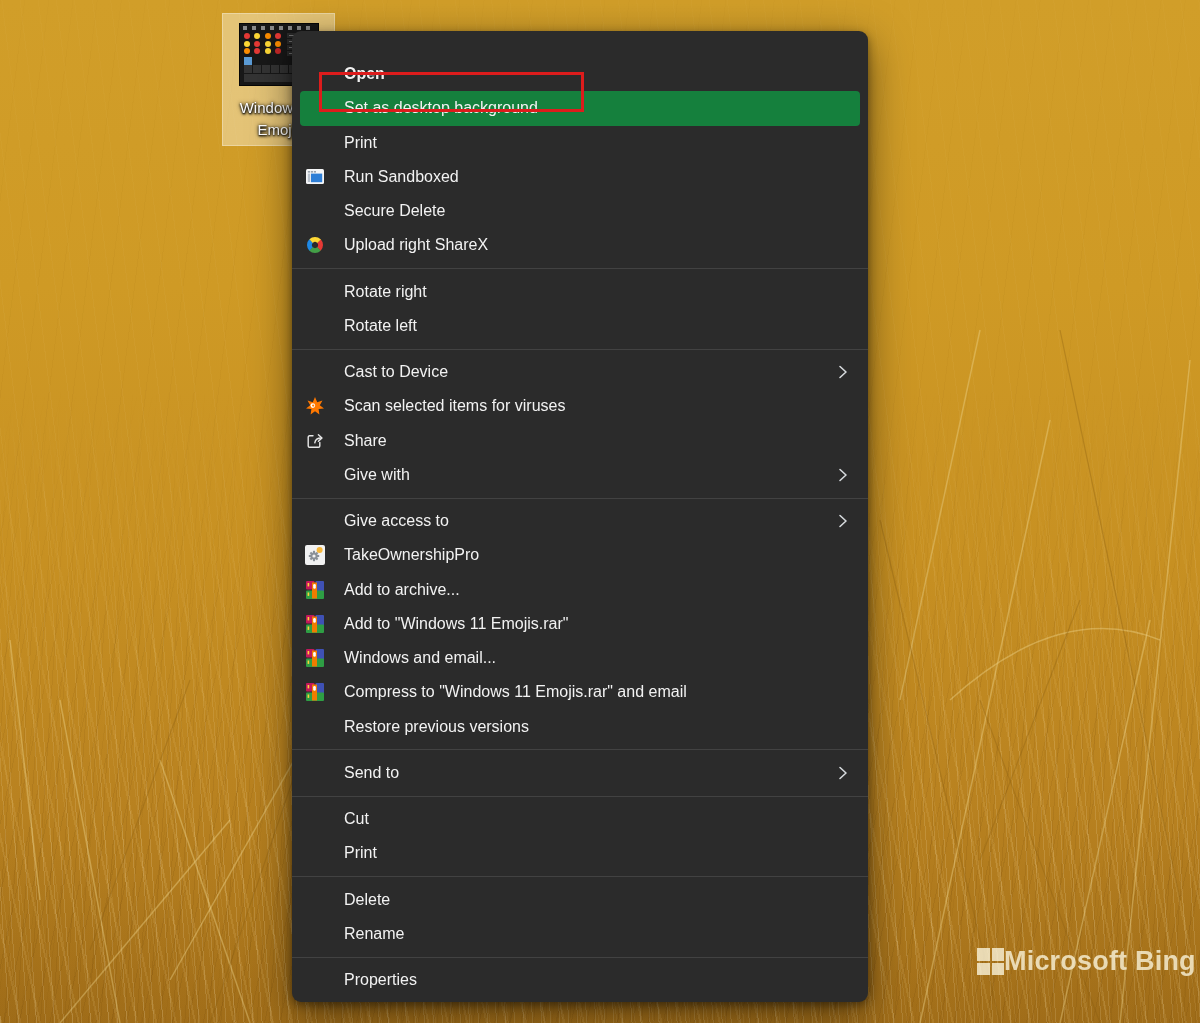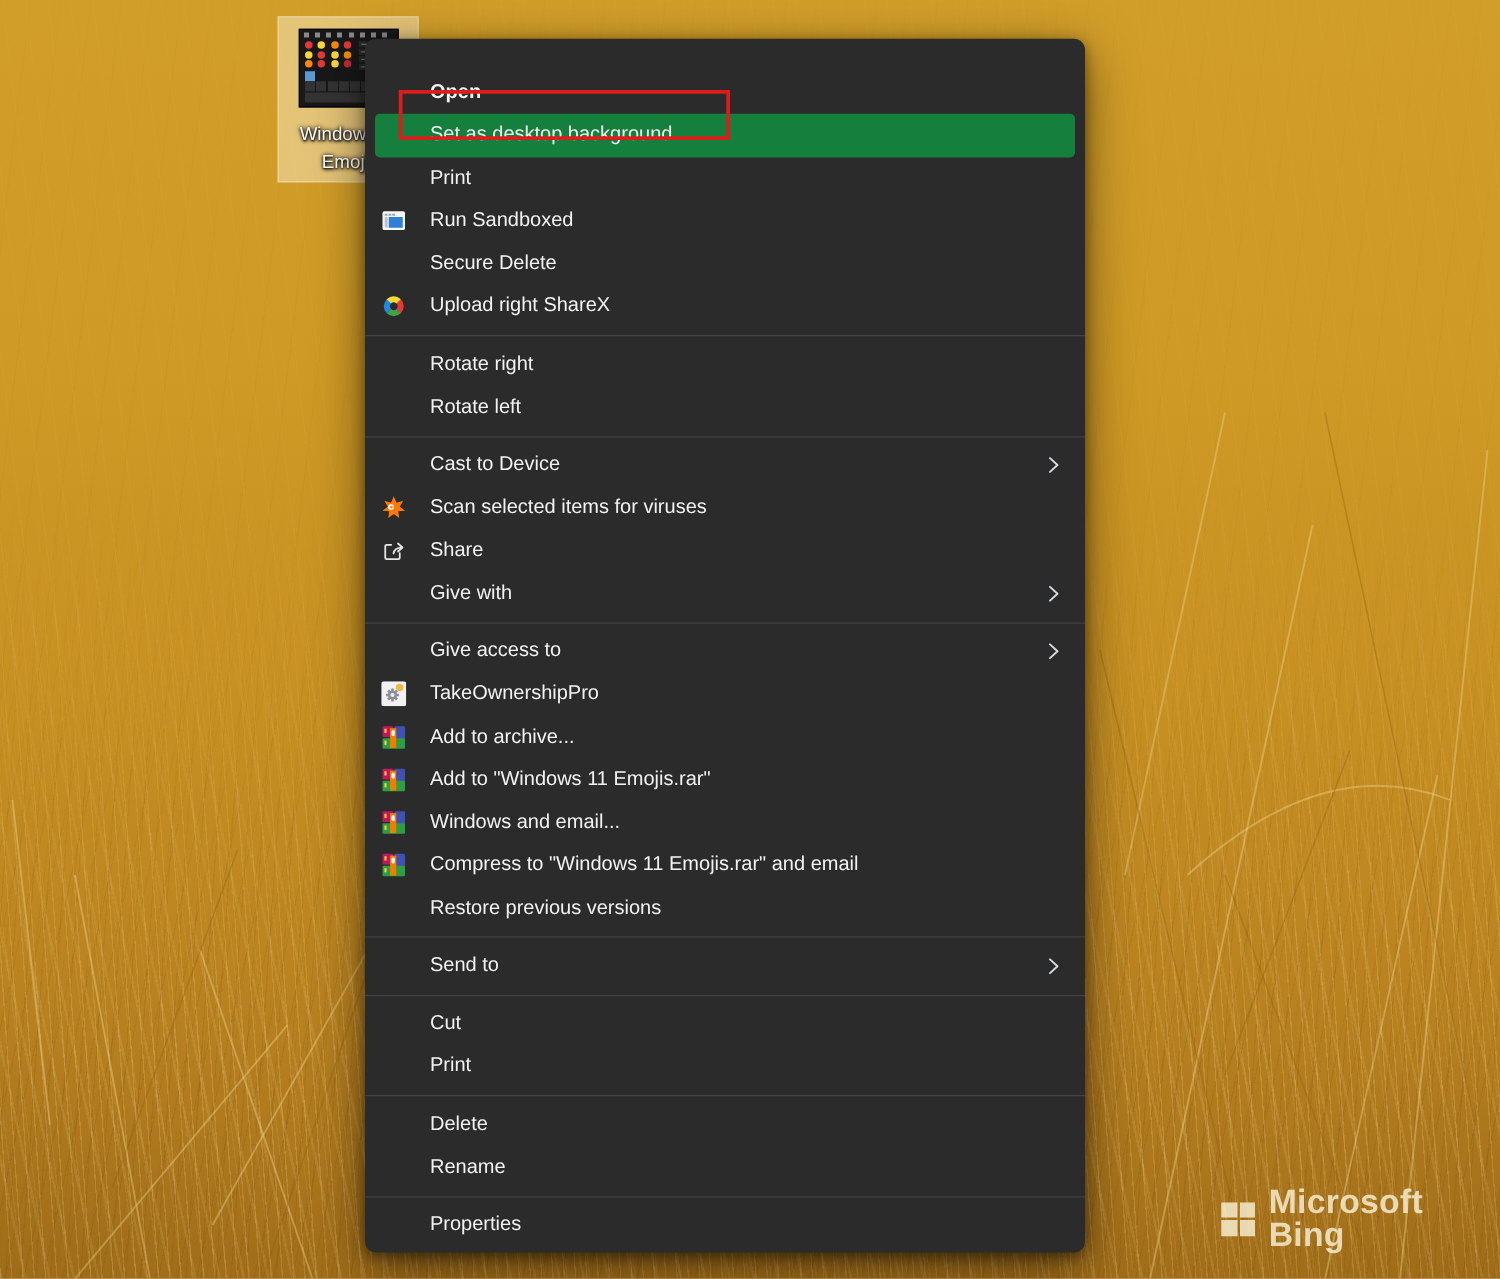--- a/index.html
+++ b/index.html
@@ -66,21 +66,21 @@
   .mi .ic svg{width:20px;height:20px;display:block;}
   .mi .chev{position:absolute;right:9px;top:50%;transform:translateY(-50%);width:16px;height:18px;}
   .mi .chev svg{width:16px;height:18px;display:block;}
   .sep{height:1px;background:#424242;margin:5.5px 0;}
 
   
   .annotation{position:absolute;left:319px;top:72px;width:265px;height:40px;z-index:30;
     border:3px solid var(--annotation,#dd1c1c);box-sizing:border-box;pointer-events:none;}
 
   
-  .watermark{position:absolute;left:977px;top:948px;z-index:2;display:flex;align-items:center;gap:11px;
+  .watermark{position:absolute;left:977px;top:948px;z-index:2;display:flex;align-items:flex-end;
     color:rgba(248,240,214,.82);}
   .mslogo{width:27px;height:27px;display:grid;grid-template-columns:12.5px 12.5px;grid-template-rows:12.5px 12.5px;gap:2px;}
   .mslogo i{background:rgba(248,240,214,.82);display:block;}
   .wm-text{font-size:27px;font-weight:600;letter-spacing:.2px;line-height:1;}
 </style>
 </head>
 <body>
 
 <div class="grass-soft"></div>
 <div class="grass-dense"></div>

